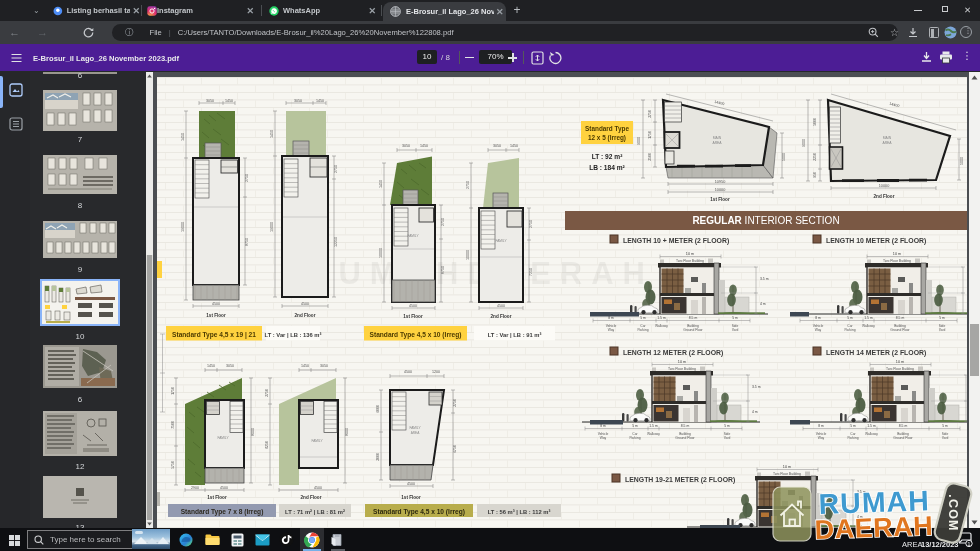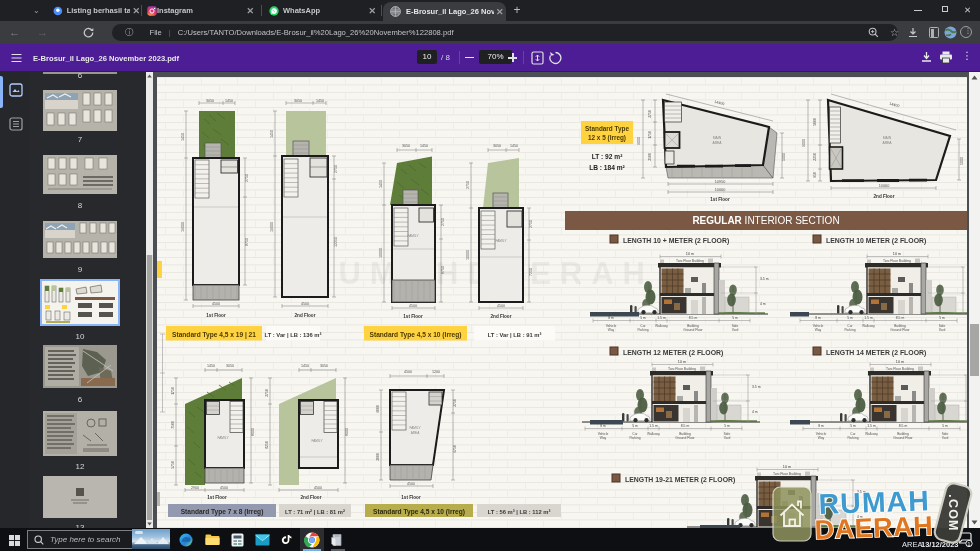--- a/index.html
+++ b/index.html
@@ -694,21 +694,21 @@
       <rect x="0" y="0" width="5.5" height="5.5" fill="#d9dbde"></rect>
       <rect x="6.5" y="0" width="5.5" height="5.5" fill="#d9dbde"></rect>
       <rect x="0" y="6.5" width="5.5" height="5.5" fill="#d9dbde"></rect>
       <rect x="6.5" y="6.5" width="5.5" height="5.5" fill="#d9dbde"></rect>
     </svg>
   <div id="searchbox">
     <svg style="margin-left:6px;" width="10" height="10" viewBox="0 0 10 10">
         <circle cx="4.2" cy="4.2" r="3.2" fill="none" stroke="#cfd0d2" stroke-width="1.1"></circle>
         <path d="M6.6 6.6L9.3 9.3" stroke="#cfd0d2" stroke-width="1.1"></path>
       </svg>
-    <span style="margin-left:6px;font-style:italic;">Type here to search</span>
+    <span style="margin-left:6px;">Type here to search</span>
   </div>
   <div class="abs" style="left:132px;top:529px;width:38px;height:20px;background:linear-gradient(180deg,#6f9ec7 0%,#9ec2de 40%,#d8e4ec 62%,#3f6285 82%,#2e4a66 100%);overflow:hidden;">
     <div style="position:absolute;left:2px;top:8px;width:0;height:0;border-left:7px solid transparent;border-right:7px solid transparent;border-bottom:7px solid #edf3f7;"></div>
     <div style="position:absolute;left:14px;top:9px;width:0;height:0;border-left:6px solid transparent;border-right:6px solid transparent;border-bottom:6px solid #d4e2ec;"></div>
     <div style="position:absolute;left:25px;top:8px;width:0;height:0;border-left:6px solid transparent;border-right:6px solid transparent;border-bottom:7px solid #e6eef4;"></div>
     <div style="position:absolute;left:3px;top:2px;width:8px;height:2.5px;border-radius:2px;background:#e8f0f6;opacity:0.8;"></div>
   </div>
 
   <svg class="abs" style="left:179px;top:533px;" width="14" height="14" viewBox="0 0 14 14">
       <defs>

